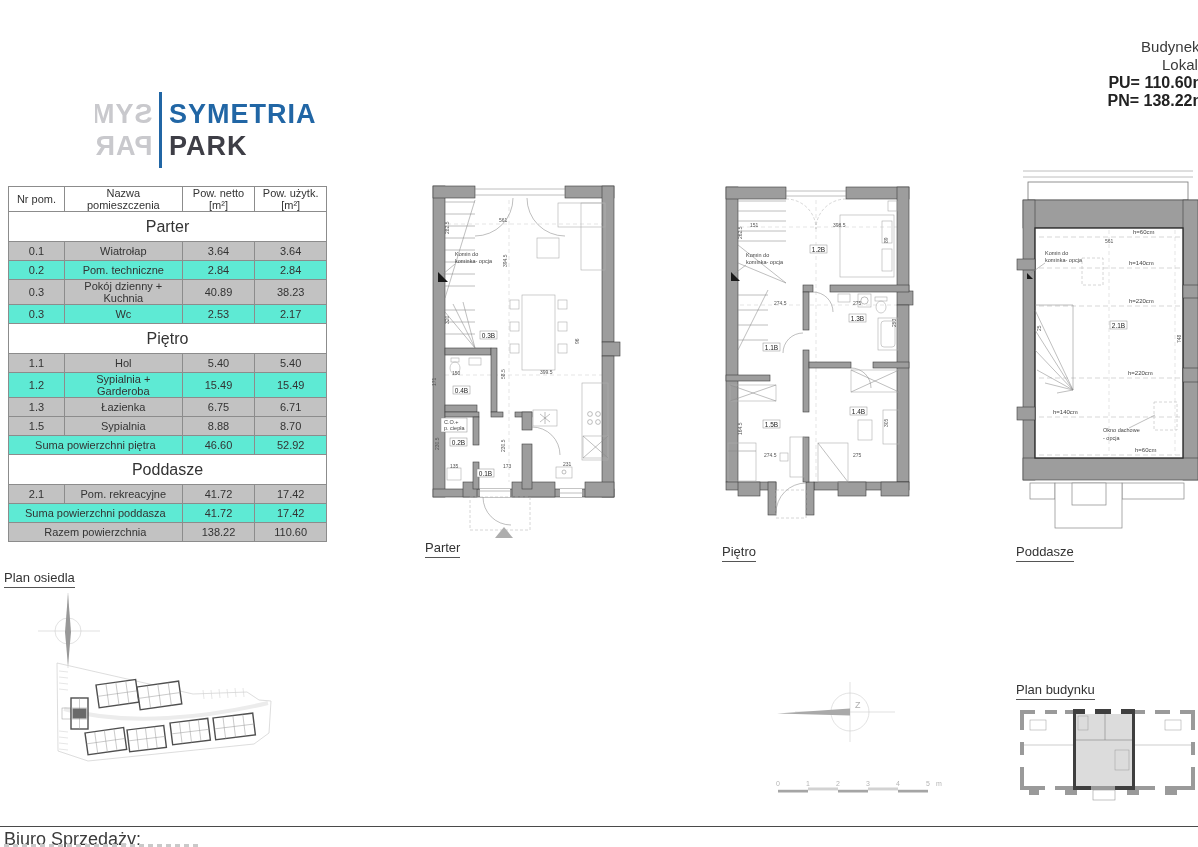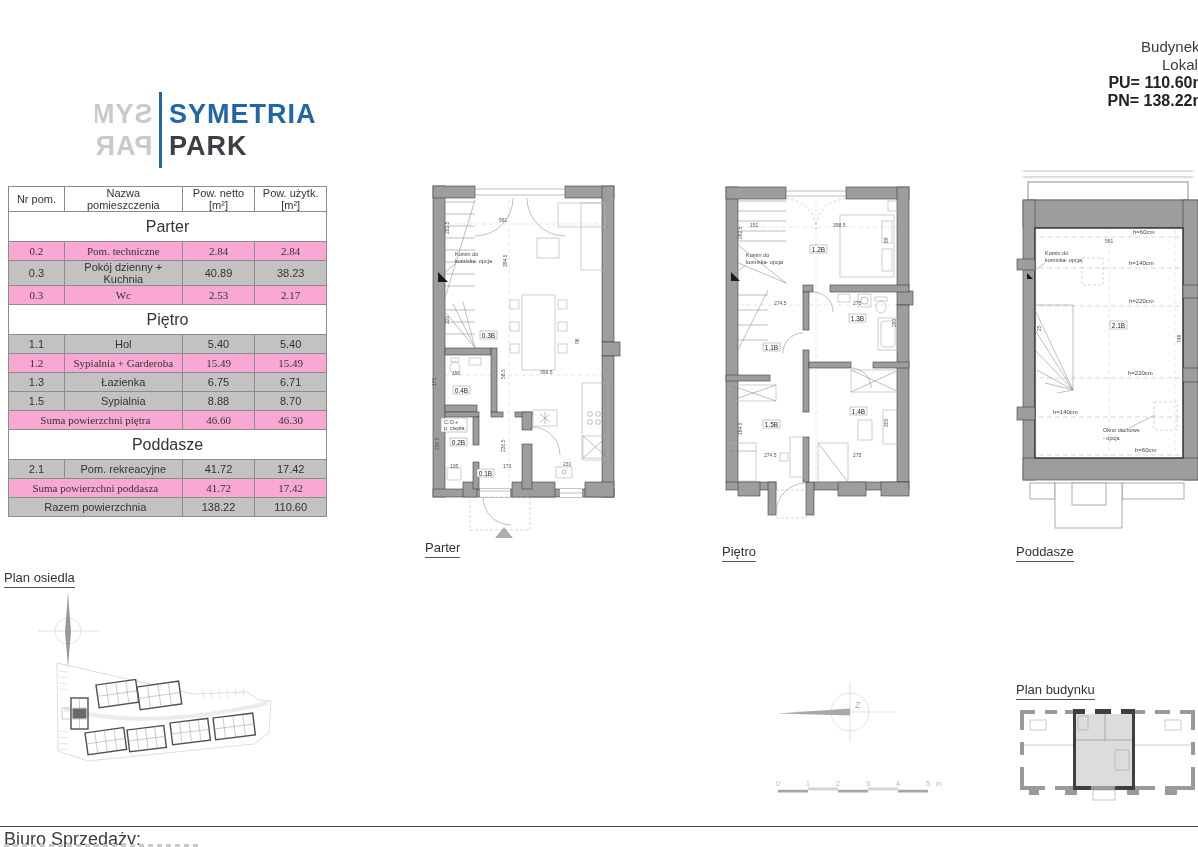--- a/index.html
+++ b/index.html
@@ -19,21 +19,21 @@
   .logo .main .t{font-weight:bold;font-size:27px;line-height:32px;letter-spacing:1px;color:#2166a5;}
   .logo .main .p{font-weight:bold;font-size:27px;line-height:32px;letter-spacing:1px;color:#3e3e46;}
   
   table.areas{position:absolute;left:8px;top:186px;width:319px;border-collapse:collapse;
       font-size:11px;color:#333;}
   table.areas td,table.areas th{border:1px solid #8c8c8c;height:18px;padding:0 4px;font-weight:normal;}
   table.areas th{font-size:11px;}
   table.areas .c{text-align:center;}
   table.areas .lft{text-align:center;}
   table.areas tr.g td{background:#c2c2c2;}
-  table.areas tr.w td{background:#f9a8d4;font-family:Liberation Serif, serif;}
+  table.areas tr.w td{background:#5eead4;}
   table.areas td.sect{height:29px;text-align:center;font-size:16px;background:#fff;}
   .col-nr{width:54px;margin-top:8px;} .col-name{width:120px;} .col-net{width:73px;} .col-use{width:72px;}
   
   .planlbl{position:absolute;font-size:13px;color:#333;}
   .planlbl span{display:inline-block;border-bottom:1px solid #555;padding-bottom:2px;}
   
   svg{position:absolute;overflow:visible;}
   .wall{fill:#9d9d9d;stroke:#3f3f3f;stroke-width:.6;}
   .thin{stroke:#8a8a8a;stroke-width:.55;fill:none;}
   .furn{fill:none;stroke:#adadad;stroke-width:.6;}
@@ -84,20 +84,26 @@
     <tbody>
         <tr>
       <th class="col-nr c">Nr pom.</th>
       <th class="col-name lft">Nazwa pomieszczenia</th>
       <th class="col-net c">Pow. netto [m²]</th>
       <th class="col-use c">Pow. użytk. [m²]</th>
     </tr>
     <tr>
           <td class="sect" colspan="4">Parter</td>
         </tr>
+    <tr class="g">
+      <td class="c">0.1</td>
+      <td class="lft">Wiatrołap</td>
+      <td class="c">3.64</td>
+      <td class="c">3.64</td>
+        </tr>
     <tr class="w">
       <td class="c">0.2</td>
       <td class="lft">Pom. techniczne</td>
       <td class="c">2.84</td>
       <td class="c">2.84</td>
         </tr>
     <tr class="g">
       <td class="c">0.3</td>
       <td class="lft">Pokój dzienny + Kuchnia</td>
       <td class="c">40.89</td>
@@ -132,21 +138,21 @@
         </tr>
     <tr class="g">
       <td class="c">1.5</td>
       <td class="lft">Sypialnia</td>
       <td class="c">8.88</td>
       <td class="c">8.70</td>
         </tr>
     <tr class="w">
       <td class="lft" colspan="2">Suma powierzchni piętra</td>
       <td class="c">46.60</td>
-      <td class="c">46.30</td>
+      <td class="c">52.92</td>
         </tr>
     <tr>
           <td class="sect" colspan="4">Poddasze</td>
         </tr>
     <tr class="g">
       <td class="c">2.1</td>
       <td class="lft">Pom. rekreacyjne</td>
       <td class="c">41.72</td>
       <td class="c">17.42</td>
         </tr>

